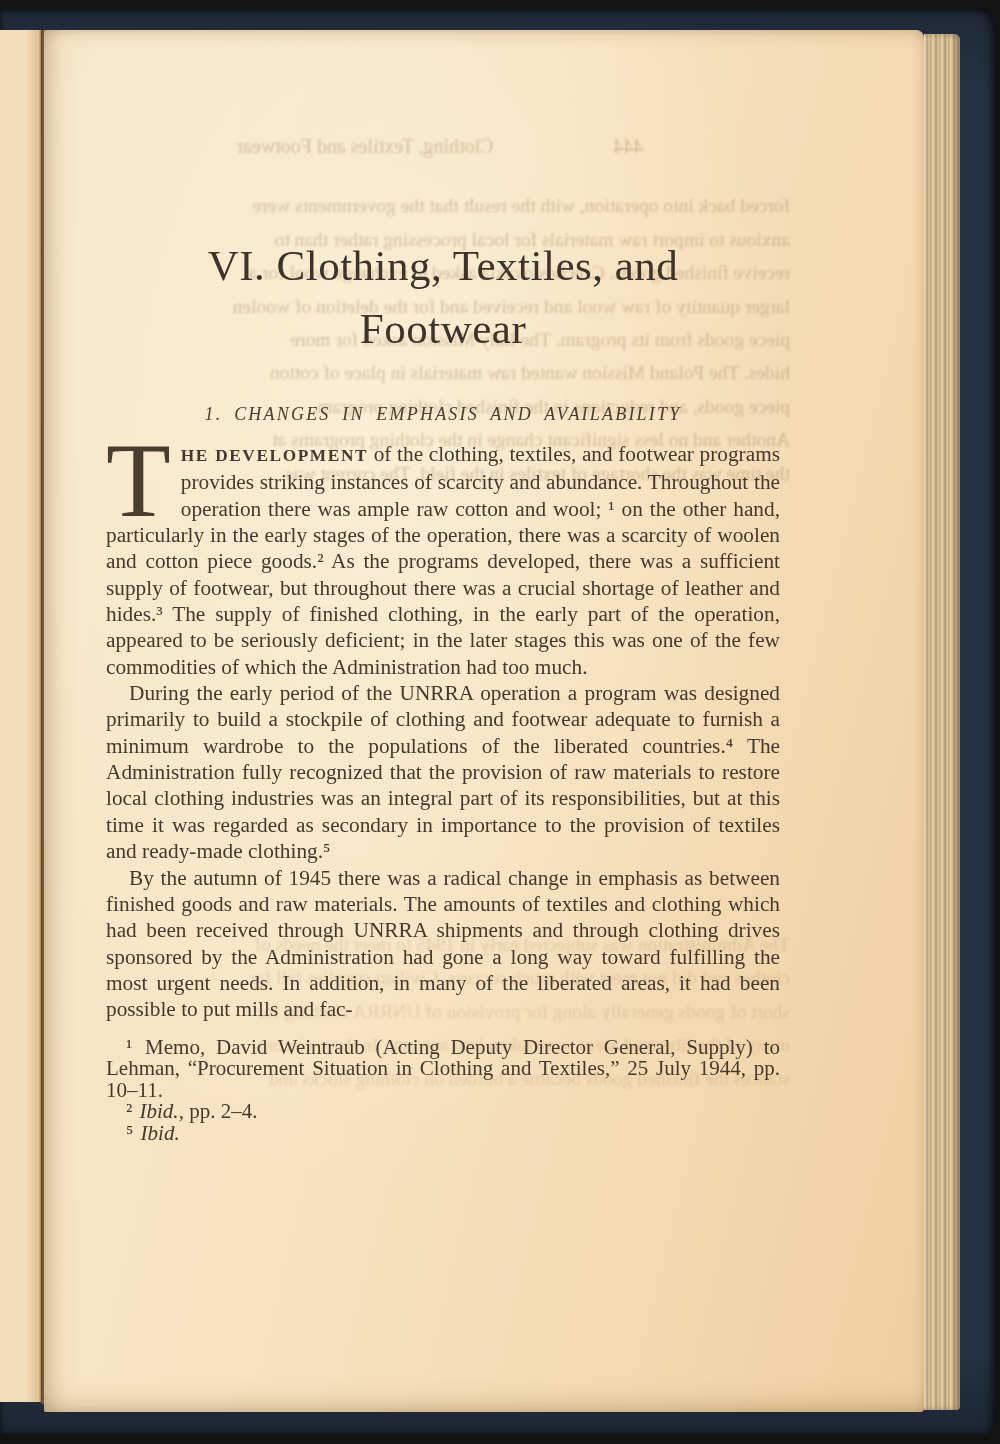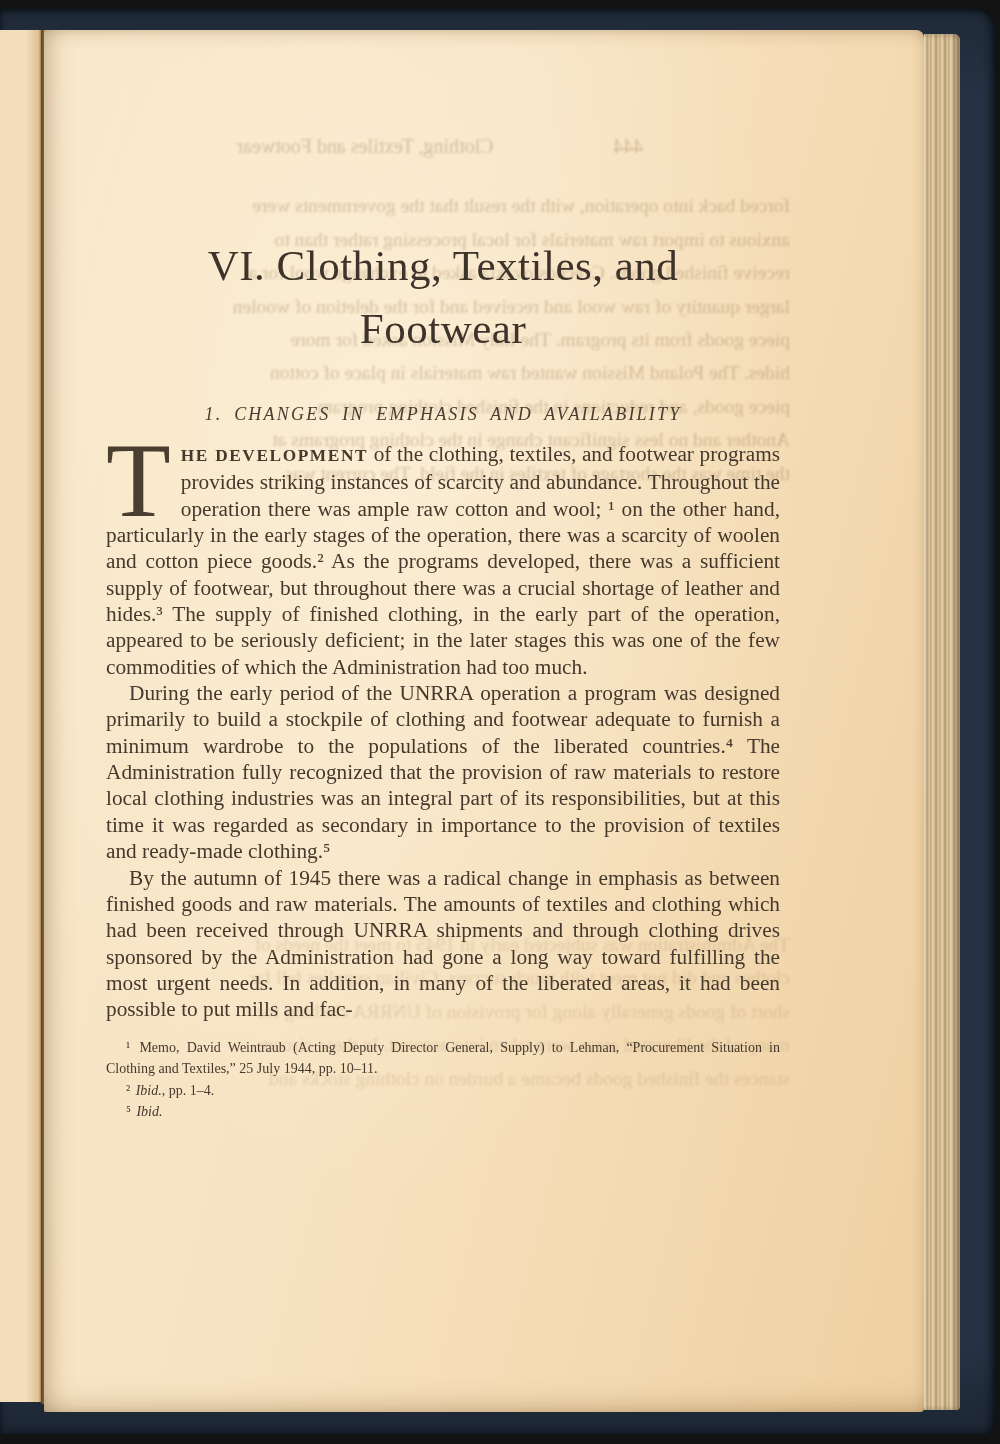--- a/index.html
+++ b/index.html
@@ -72,21 +72,21 @@
     font-size:18px;letter-spacing:2.2px;word-spacing:5px;color:#473c2f;
   }
   .bodytext{margin-top:16px;font-size:21.3px;line-height:26.35px;text-align:justify;}
   .bodytext p{margin:0;}
   .bodytext p.indented{text-indent:23px;}
   .dropcap{
     float:left;font-size:106px;line-height:79px;height:79px;
     margin-right:10px;color:#4a3e30;
   }
   .smallcaps{font-size:17.3px;letter-spacing:1.6px;font-weight:bold;}
-  .footnotes{margin-top:14px;font-size:14px;line-height:21.6px;text-align:justify;}
+  .footnotes{margin-top:14px;font-size:21px;line-height:21.6px;text-align:justify;}
   .footnotes p{margin:0;text-indent:20px;}
   .footnotes .it{font-style:italic;}
   .fnmark{letter-spacing:1px;}
 </style>
 </head>
 <body>
 
 <div class="scene">
   <div class="cover"></div>
   <div class="page-edges"></div>
@@ -127,18 +127,18 @@
       <h2 class="section">1. CHANGES IN EMPHASIS AND AVAILABILITY</h2>
 
       <div class="bodytext">
         <p><span class="dropcap">T</span><span class="smallcaps">HE DEVELOPMENT</span><span> of the clothing, textiles, and footwear programs provides striking instances of scarcity and abundance. Throughout the operation there was ample raw cotton and wool; ¹ on the other hand, particularly in the early stages of the operation, there was a scarcity of woolen and cotton piece goods.² As the programs developed, there was a sufficient supply of footwear, but throughout there was a crucial shortage of leather and hides.³ The supply of finished clothing, in the early part of the operation, appeared to be seriously deficient; in the later stages this was one of the few commodities of which the Administration had too much.</span></p>
         <p class="indented">During the early period of the UNRRA operation a program was designed primarily to build a stockpile of clothing and footwear adequate to furnish a minimum wardrobe to the populations of the liberated countries.⁴ The Administration fully recognized that the provision of raw materials to restore local clothing industries was an integral part of its responsibilities, but at this time it was regarded as secondary in importance to the provision of textiles and ready-made clothing.⁵</p>
         <p class="indented">By the autumn of 1945 there was a radical change in emphasis as between finished goods and raw materials. The amounts of textiles and clothing which had been received through UNRRA shipments and through clothing drives sponsored by the Administration had gone a long way toward fulfilling the most urgent needs. In addition, in many of the liberated areas, it had been possible to put mills and fac-</p>
       </div>
 
       <div class="footnotes" id="footnotes">
           <p><span class="fnmark">¹ </span><span>Memo, David Weintraub (Acting Deputy Director General, Supply) to Lehman, “Procurement Situation in Clothing and Textiles,” 25 July 1944, pp. 10–11.</span></p>
-          <p><span class="fnmark">² </span><span class="it">Ibid.</span><span>, pp. 1–4.</span></p>
+          <p><span class="fnmark">² </span><span class="it">Ibid.</span><span>, pp. 2–4.</span></p>
           <p><span class="fnmark">⁵ </span><span class="it">Ibid.</span></p>
         </div>
     </div>
   </div>
 </div>
 
 </body></html>

